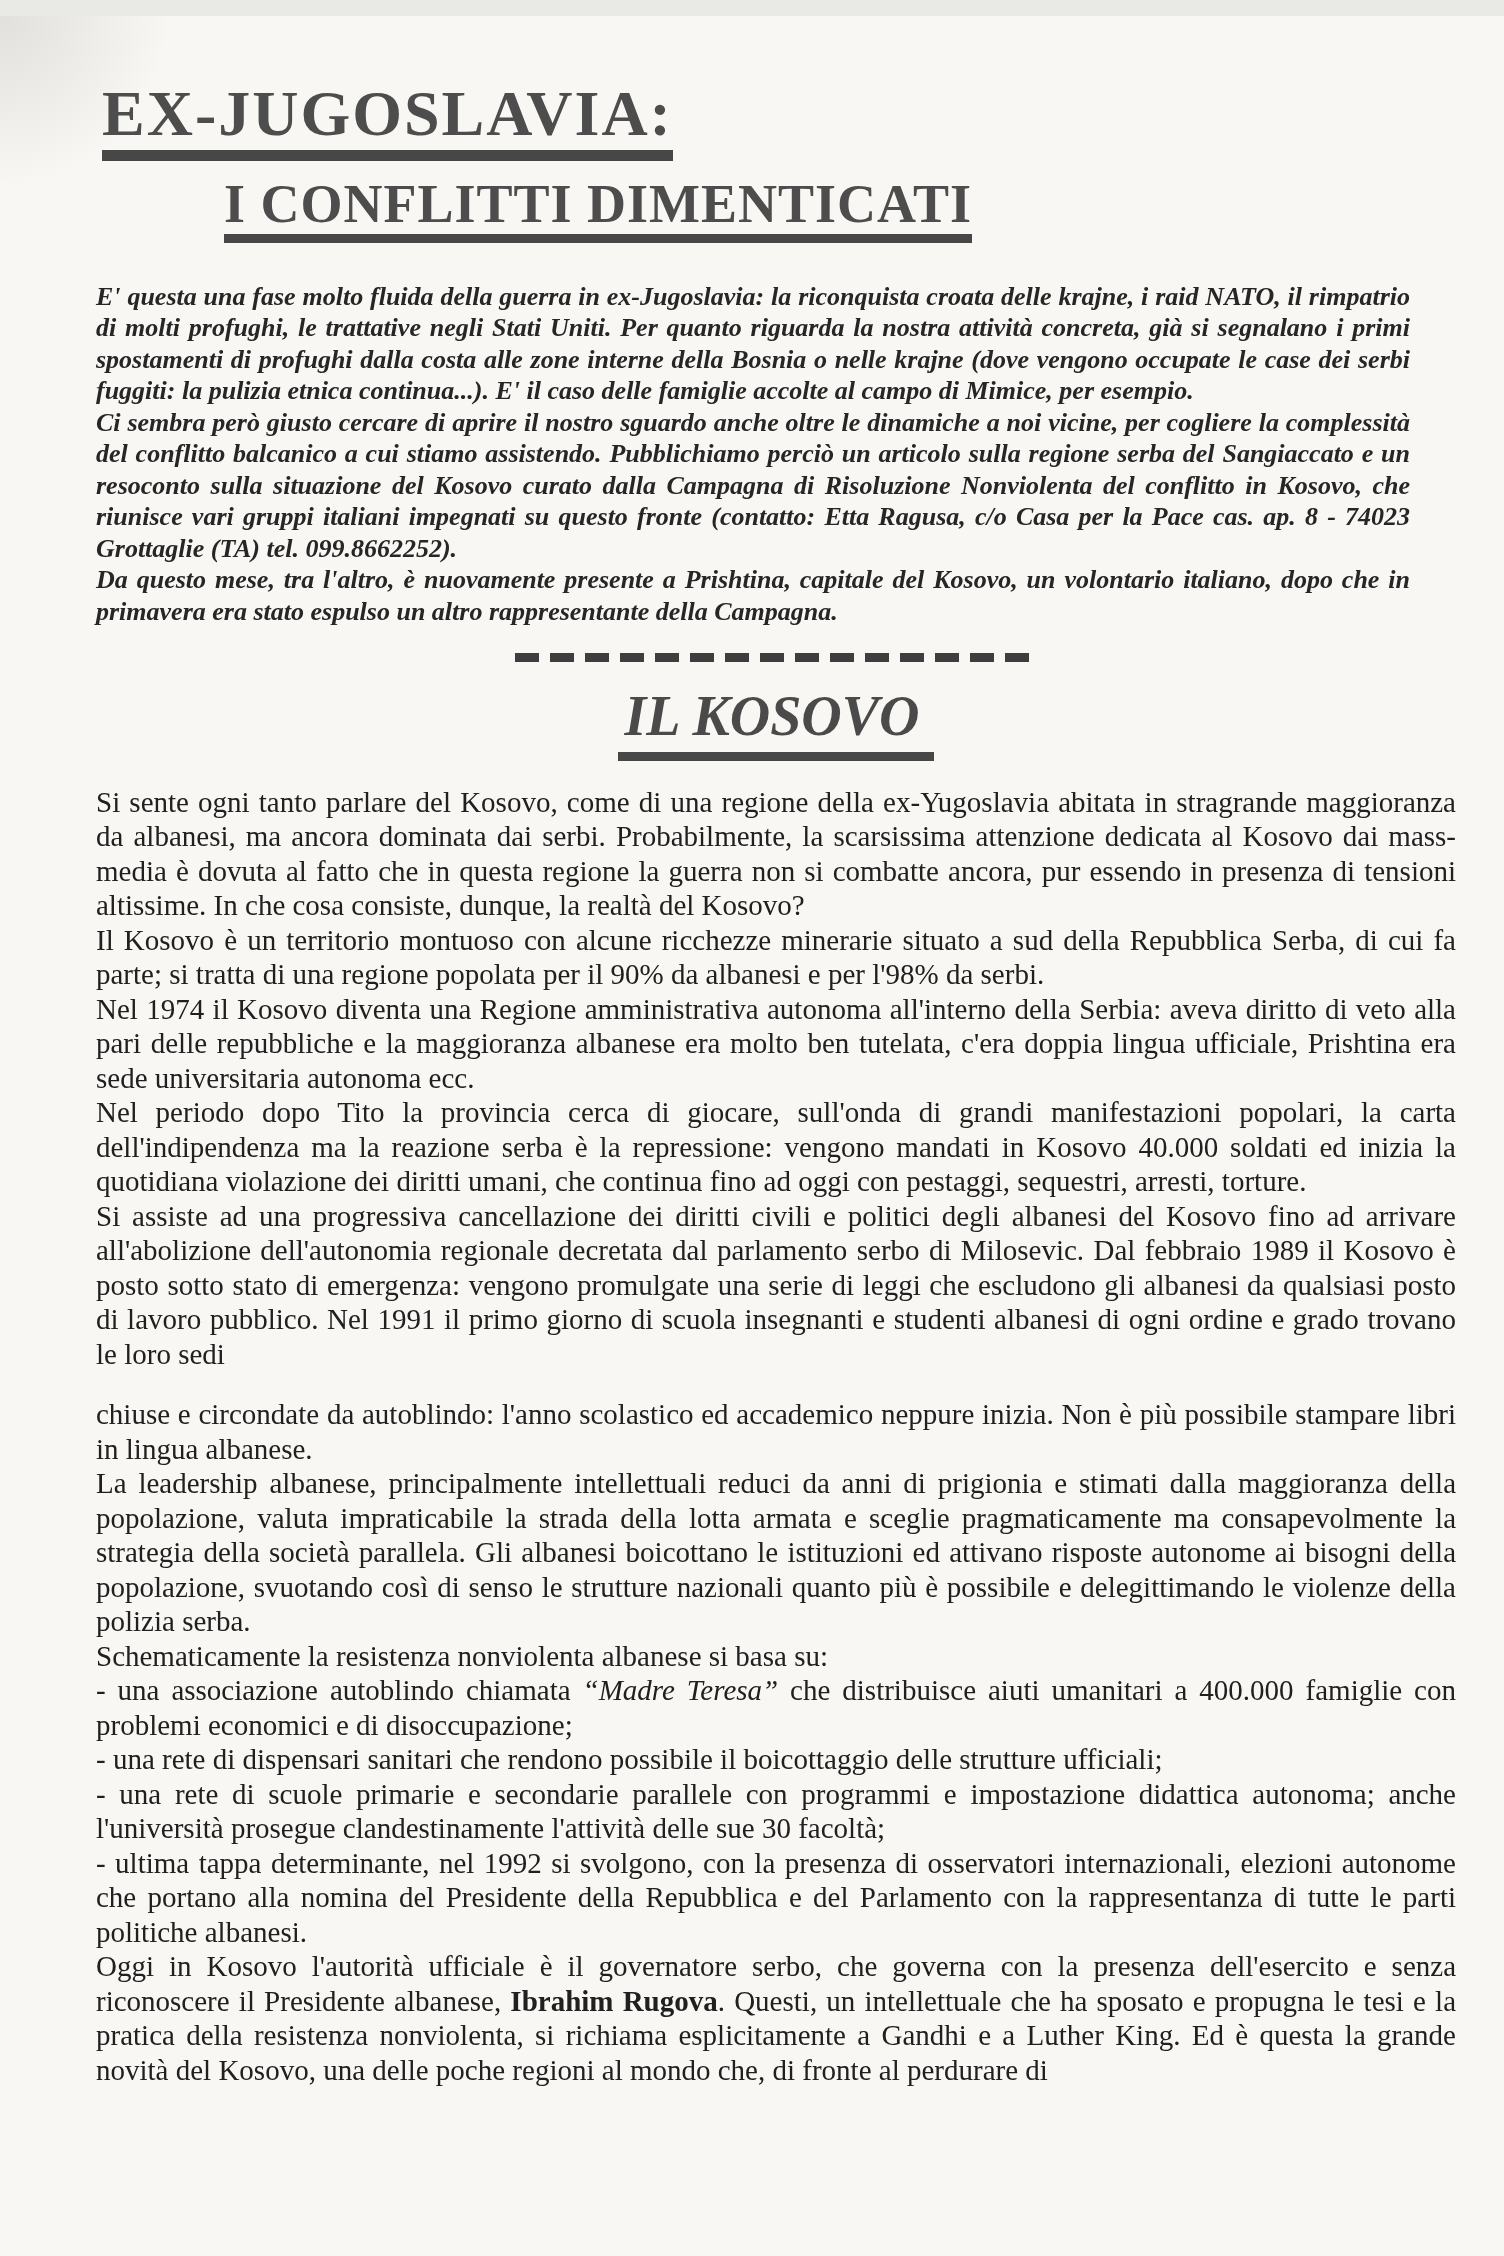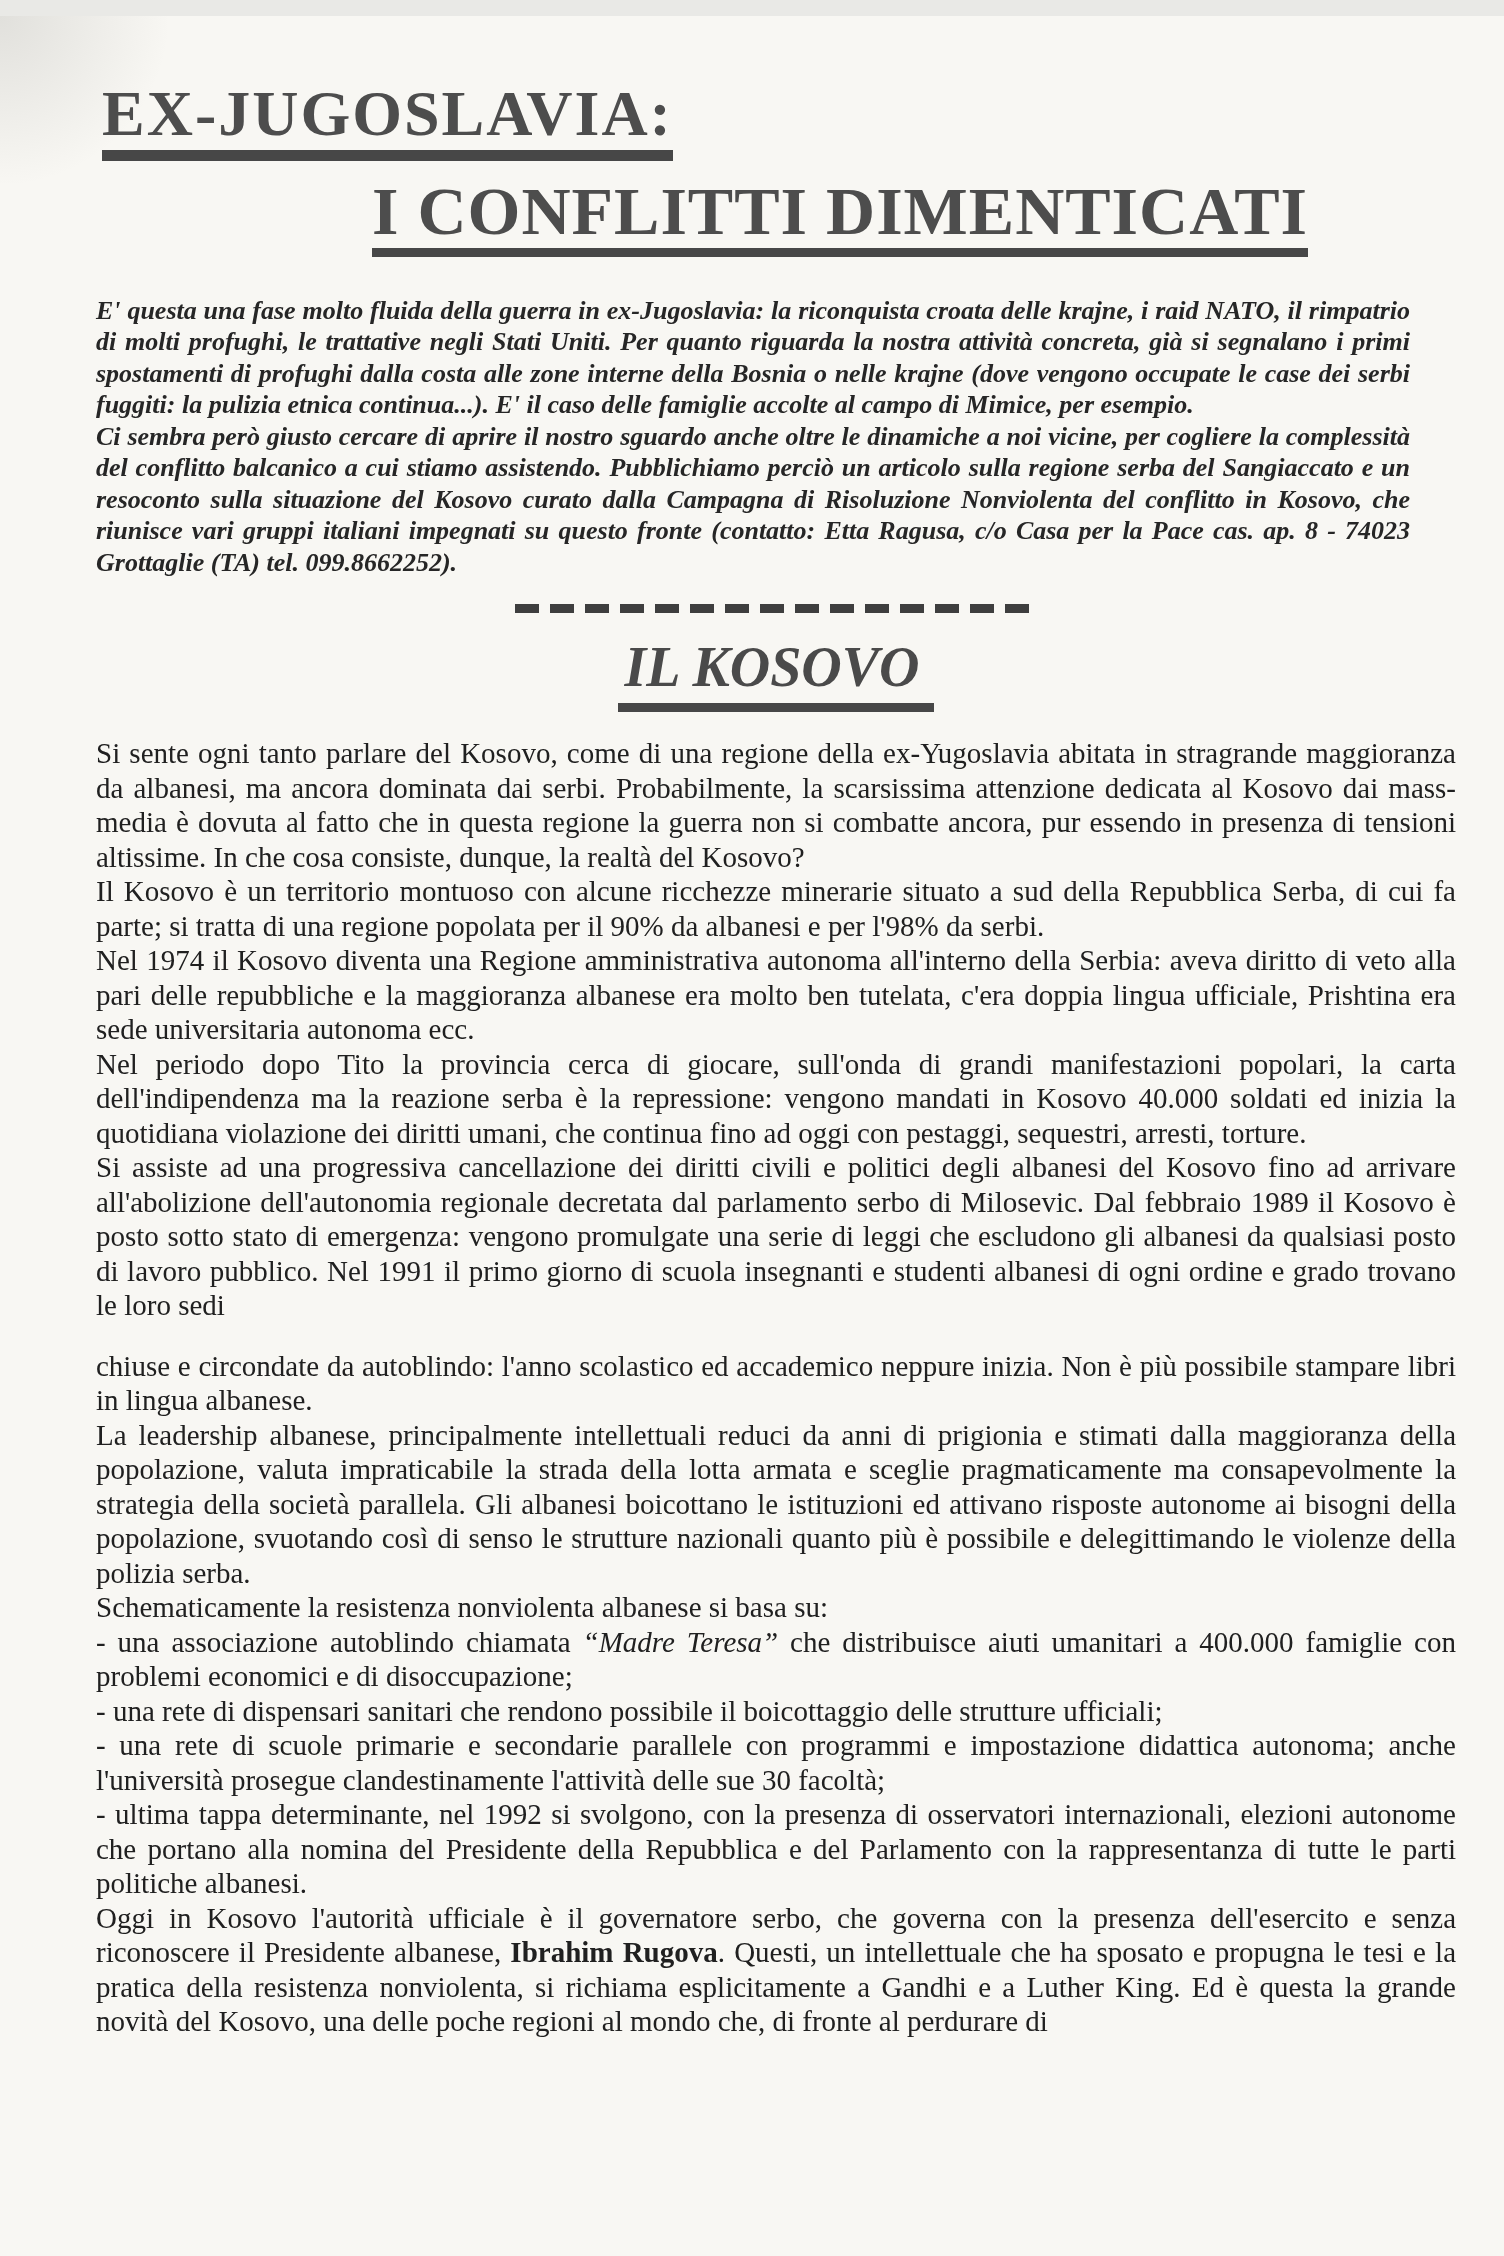--- a/index.html
+++ b/index.html
@@ -31,26 +31,25 @@
     color: #4d4d4d;
     letter-spacing: 2px;
   }
   .title-line1 .underlined {
     display: inline-block;
     padding-bottom: 4px;
     border-bottom: 11px solid #474747;
   }
   .title-line2 {
     margin: 16px 0 0 128px;
-    font-size: 68px;
+    font-size: 54px;
     line-height: 1.0;
     font-weight: bold;
     color: #4d4d4d;
     letter-spacing: 1px;
-    text-align: center;
   }
   .title-line2 .underlined {
     display: inline-block;
     padding-bottom: 3px;
     border-bottom: 9px solid #474747;
   }
 
   
   .intro {
     margin-top: 38px;
@@ -118,20 +117,21 @@
 <div class="page">
 
   <header>
     <h1 class="title-line1"><span class="underlined">EX-JUGOSLAVIA:</span></h1>
     <h1 class="title-line2"><span class="underlined">I CONFLITTI DIMENTICATI</span></h1>
   </header>
 
   <section class="intro">
     <p>E' questa una fase molto fluida della guerra in ex-Jugoslavia: la riconquista croata delle krajne, i raid NATO, il rimpatrio di molti profughi, le trattative negli Stati Uniti. Per quanto riguarda la nostra attività concreta, già si segnalano i primi spostamenti di profughi dalla costa alle zone interne della Bosnia o nelle krajne (dove vengono occupate le case dei serbi fuggiti: la pulizia etnica continua...). E' il caso delle famiglie accolte al campo di Mimice, per esempio.</p>
     <p>Ci sembra però giusto cercare di aprire il nostro sguardo anche oltre le dinamiche a noi vicine, per cogliere la complessità del conflitto balcanico a cui stiamo assistendo. Pubblichiamo perciò un articolo sulla regione serba del Sangiaccato e un resoconto sulla situazione del Kosovo curato dalla Campagna di Risoluzione Nonviolenta del conflitto in Kosovo, che riunisce vari gruppi italiani impegnati su questo fronte (contatto: Etta Ragusa, c/o Casa per la Pace cas. ap. 8 - 74023 Grottaglie (TA) tel. 099.8662252).</p>
+    <p>Da questo mese, tra l'altro, è nuovamente presente a Prishtina, capitale del Kosovo, un volontario italiano, dopo che in primavera era stato espulso un altro rappresentante della Campagna.</p>
   </section>
 
   <div class="dashed-divider"></div>
 
   <section class="columns">
 
     <div class="col">
       <h2 class="section-heading"><span class="underlined">IL KOSOVO</span></h2>
       <p>Si sente ogni tanto parlare del Kosovo, come di una regione della ex-Yugoslavia abitata in stragrande maggioranza da albanesi, ma ancora dominata dai serbi. Probabilmente, la scarsissima attenzione dedicata al Kosovo dai mass-media è dovuta al fatto che in questa regione la guerra non si combatte ancora, pur essendo in presenza di tensioni altissime. In che cosa consiste, dunque, la realtà del Kosovo?</p>
       <p>Il Kosovo è un territorio montuoso con alcune ricchezze minerarie situato a sud della Repubblica Serba, di cui fa parte; si tratta di una regione popolata per il 90% da albanesi e per l'98% da serbi.</p>

